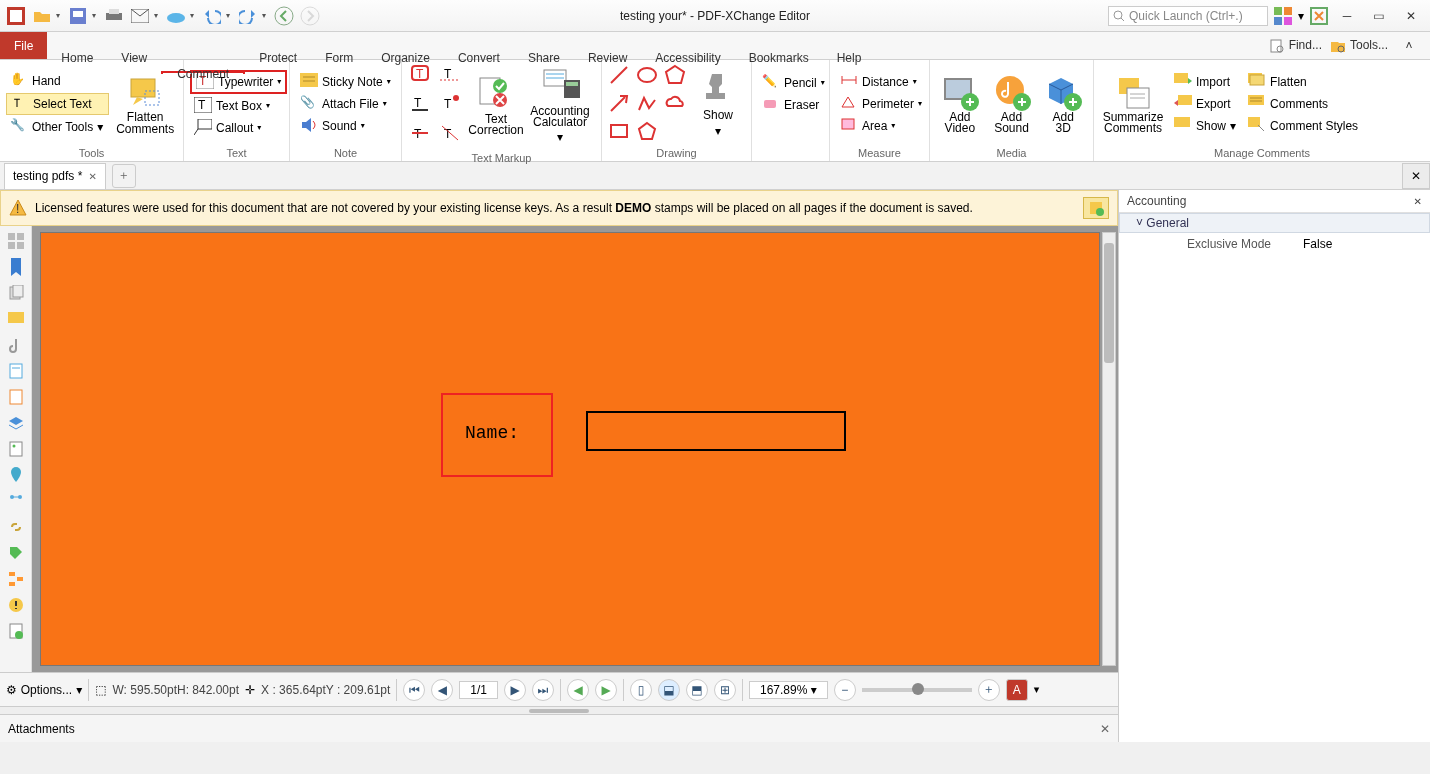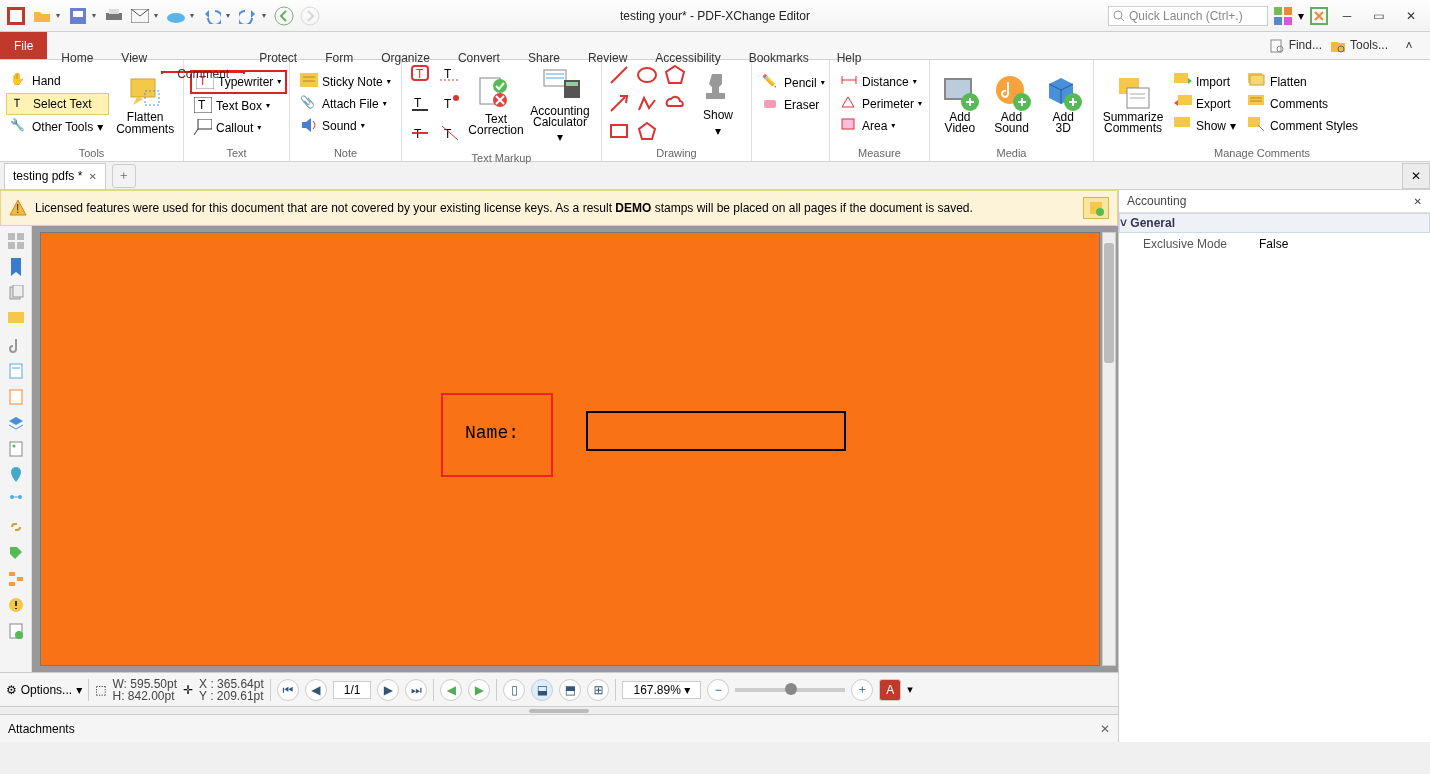--- a/index.html
+++ b/index.html
@@ -57,30 +57,30 @@
 .namerect { position:absolute; left:400px; top:160px; width:112px; height:84px; border:2px solid #e22; }
 .nametext { position:absolute; left:424px; top:190px; font-family:"Courier New",monospace; font-size:18px; }
 .fieldrect { position:absolute; left:545px; top:178px; width:260px; height:40px; border:2px solid #000; }
 .vscroll { position:absolute; right:2px; top:6px; bottom:6px; width:14px; background:#eee; border:1px solid #ccc; }
 .vthumb { position:absolute; top:10px; left:1px; right:1px; height:120px; background:#bcbcbc; border-radius:3px; }
 
 
 .proppanel { width:312px; background:#fff; border-left:1px solid #ccc; display:flex; flex-direction:column; }
 .proppanel .phdr { padding:4px 8px; display:flex; align-items:center; border-bottom:1px solid #e0e0e0; color:#444; }
 .proppanel .phdr .pclose { margin-left:auto; font-size:10px; }
-.proppanel .pgroup { background:#eef2f7; border:1px solid #d0d8e2; padding:2px 0; color:#335;font-weight:bold; }
-.proppanel .prow { display:flex; padding:4px 24px; gap:6px; }
+.proppanel .pgroup { background:#eef2f7; border:1px solid #d0d8e2; padding:2px 16px; color:#335; }
+.proppanel .prow { display:flex; padding:4px 24px; gap:6px;margin-left:44px; }
 .proppanel .prow .pk { color:#555; width:110px; }
 
 
 .navbar { height:34px; background:#f5f5f5; border-top:1px solid #ccc; display:flex; align-items:center; padding:0 6px; gap:6px; font-size:11px; }
 .navbar .navbtn { width:22px; height:22px; border:1px solid #ccc; border-radius:11px; display:flex; align-items:center; justify-content:center; background:#fff; color:#357; }
 .navbar .navfield { border:1px solid #ccc; background:#fff; padding:1px 10px; }
 .navbar .sep { width:1px; height:22px; background:#ccc; }
-.navbar .coords { color:#444; display:flex; flex-direction:column; line-height:12px; }
+.navbar .coords { color:#444; display:flex; flex-direction:row; line-height:12px; }
 .zoomslider { width:110px; height:4px; background:#ccc; position:relative; }
 .zoomslider .zthumb { position:absolute; top:-5px; left:50px; width:12px; height:12px; border-radius:6px; background:#888; }
 
 
 .attachbar { height:28px; background:#f5f5f5; border-top:1px solid #ccc; display:flex; align-items:center; padding:0 8px; }
 .attachbar .aclose { margin-left:auto; color:#666; }
 
 svg { display:block; }
 </style>
 </head>

